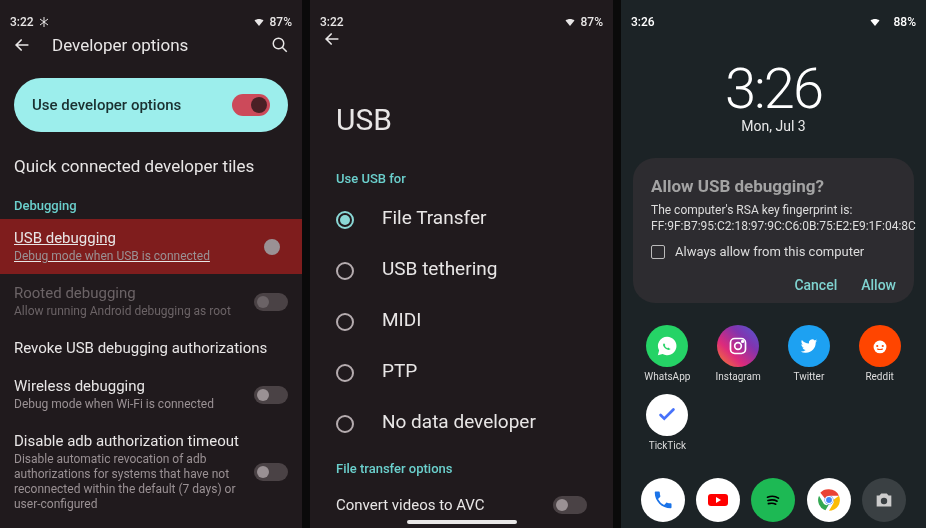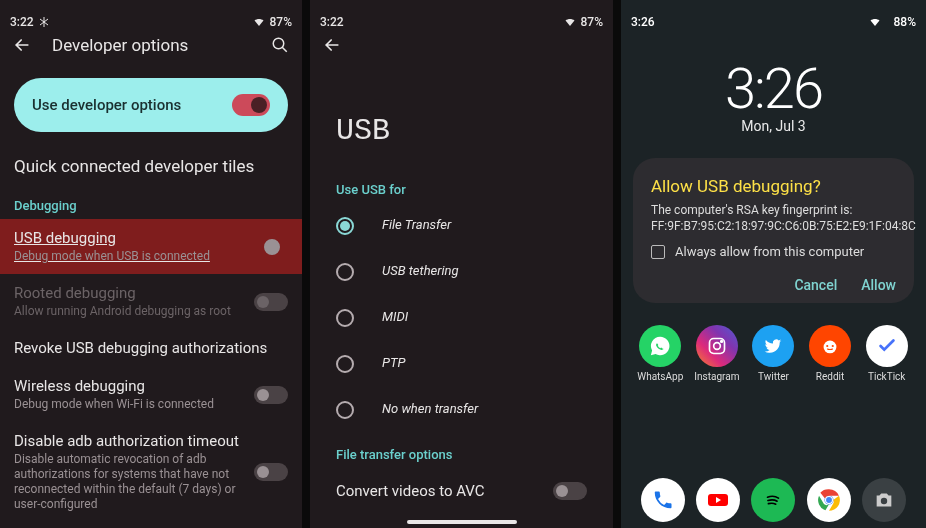--- a/index.html
+++ b/index.html
@@ -112,29 +112,27 @@
     border:2px solid #9a9194;
     flex-shrink:0;
     margin-right:8px;
   }
 
   
   .bigtitle {
     font-size:30px;
     font-weight:400;
     padding: 48px 26px 28px 26px;
-    font-family: Liberation Mono, monospace;
   }
   .s2 .cat { padding-left:26px; }
   .radio-row {
     display:flex;
-    align-items:flex-start;
+    align-items:flex-end;
     padding: 14px 26px;
-    font-size:13px;
-    font-style:italic;
+    font-size:19px;
   }
   .radio {
     width:18px;height:18px;border-radius:50%;
     border:2px solid #b5acaf;
     margin-right:28px;
     flex-shrink:0;
     position:relative;
   }
   .radio.on { border-color:#8ad8d6; }
   .radio.on::after {
@@ -167,41 +165,41 @@
   }
   .lock-clock .time { font-size:56px; font-weight:300; letter-spacing:-2px; }
   .lock-clock .date { font-size:14px; opacity:.9; margin-top:-4px;}
   .dialog {
     margin: 24px 12px 0 12px;
     background:#2d2c30;
     border-radius:22px;
     padding:18px 18px 10px 18px;
     color:#ddd;
   }
-  .dialog .dtitle { font-size:17px; font-weight:400; color:#fde047; margin-bottom:6px; }
+  .dialog .dtitle { font-size:17px; font-weight:700; color:#a3a3a3; margin-bottom:6px; }
   .dialog .body { font-size:12px; line-height:1.35; }
   .chkrow {
     display:flex; align-items:center;
     margin-top:10px;
     font-size:13px;
   }
   .chkbox {
     width:14px;height:14px;border:1.5px solid #bbb;border-radius:2px;
     margin-right:10px;flex-shrink:0;
   }
   .dlg-btns {
     display:flex;justify-content:flex-end;gap:24px;
     margin-top:18px;
     font-size:14px; font-weight:500;
     color:#7fd3d0;
   }
   .appgrid {
     padding: 22px 14px 0 14px;
     display:grid;
-    grid-template-columns: repeat(5,1fr);
+    grid-template-columns: repeat(4,1fr);
     gap: 12px 6px;
     text-align:center;
   }
   .app { display:flex;flex-direction:column;align-items:center; }
   .app .icn {
     width:42px;height:42px;border-radius:50%;
     display:flex;align-items:center;justify-content:center;
   }
   .app .lbl { font-size:10px;color:#ddd;margin-top:4px; }
   .dock {
@@ -347,21 +345,21 @@
   <div class="radio-row">
     <span class="radio"></span>
     <span>MIDI</span>
   </div>
   <div class="radio-row">
     <span class="radio"></span>
     <span>PTP</span>
   </div>
   <div class="radio-row">
     <span class="radio"></span>
-    <span>No when transfer</span>
+    <span>No data developer</span>
   </div>
 
   <div class="cat" style="margin-top:8px">File transfer options</div>
 
   <div class="s2-item">
     <span>Convert videos to AVC</span>
     <span class="sp"></span>
     <span class="switch">
         <span class="dot"></span>
       </span>

